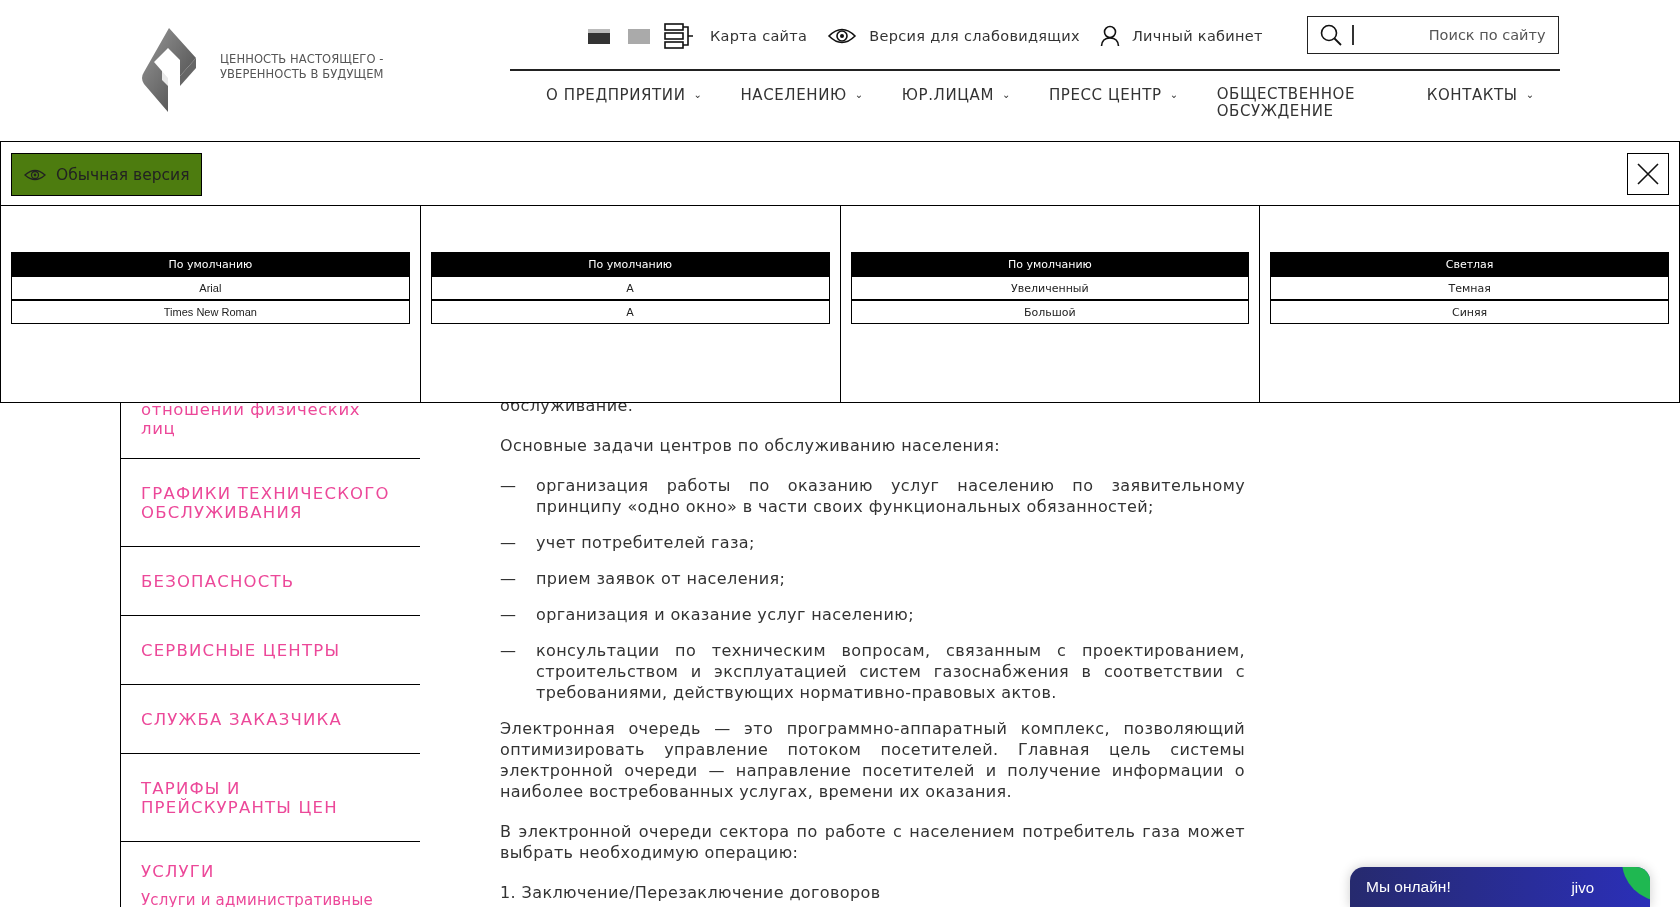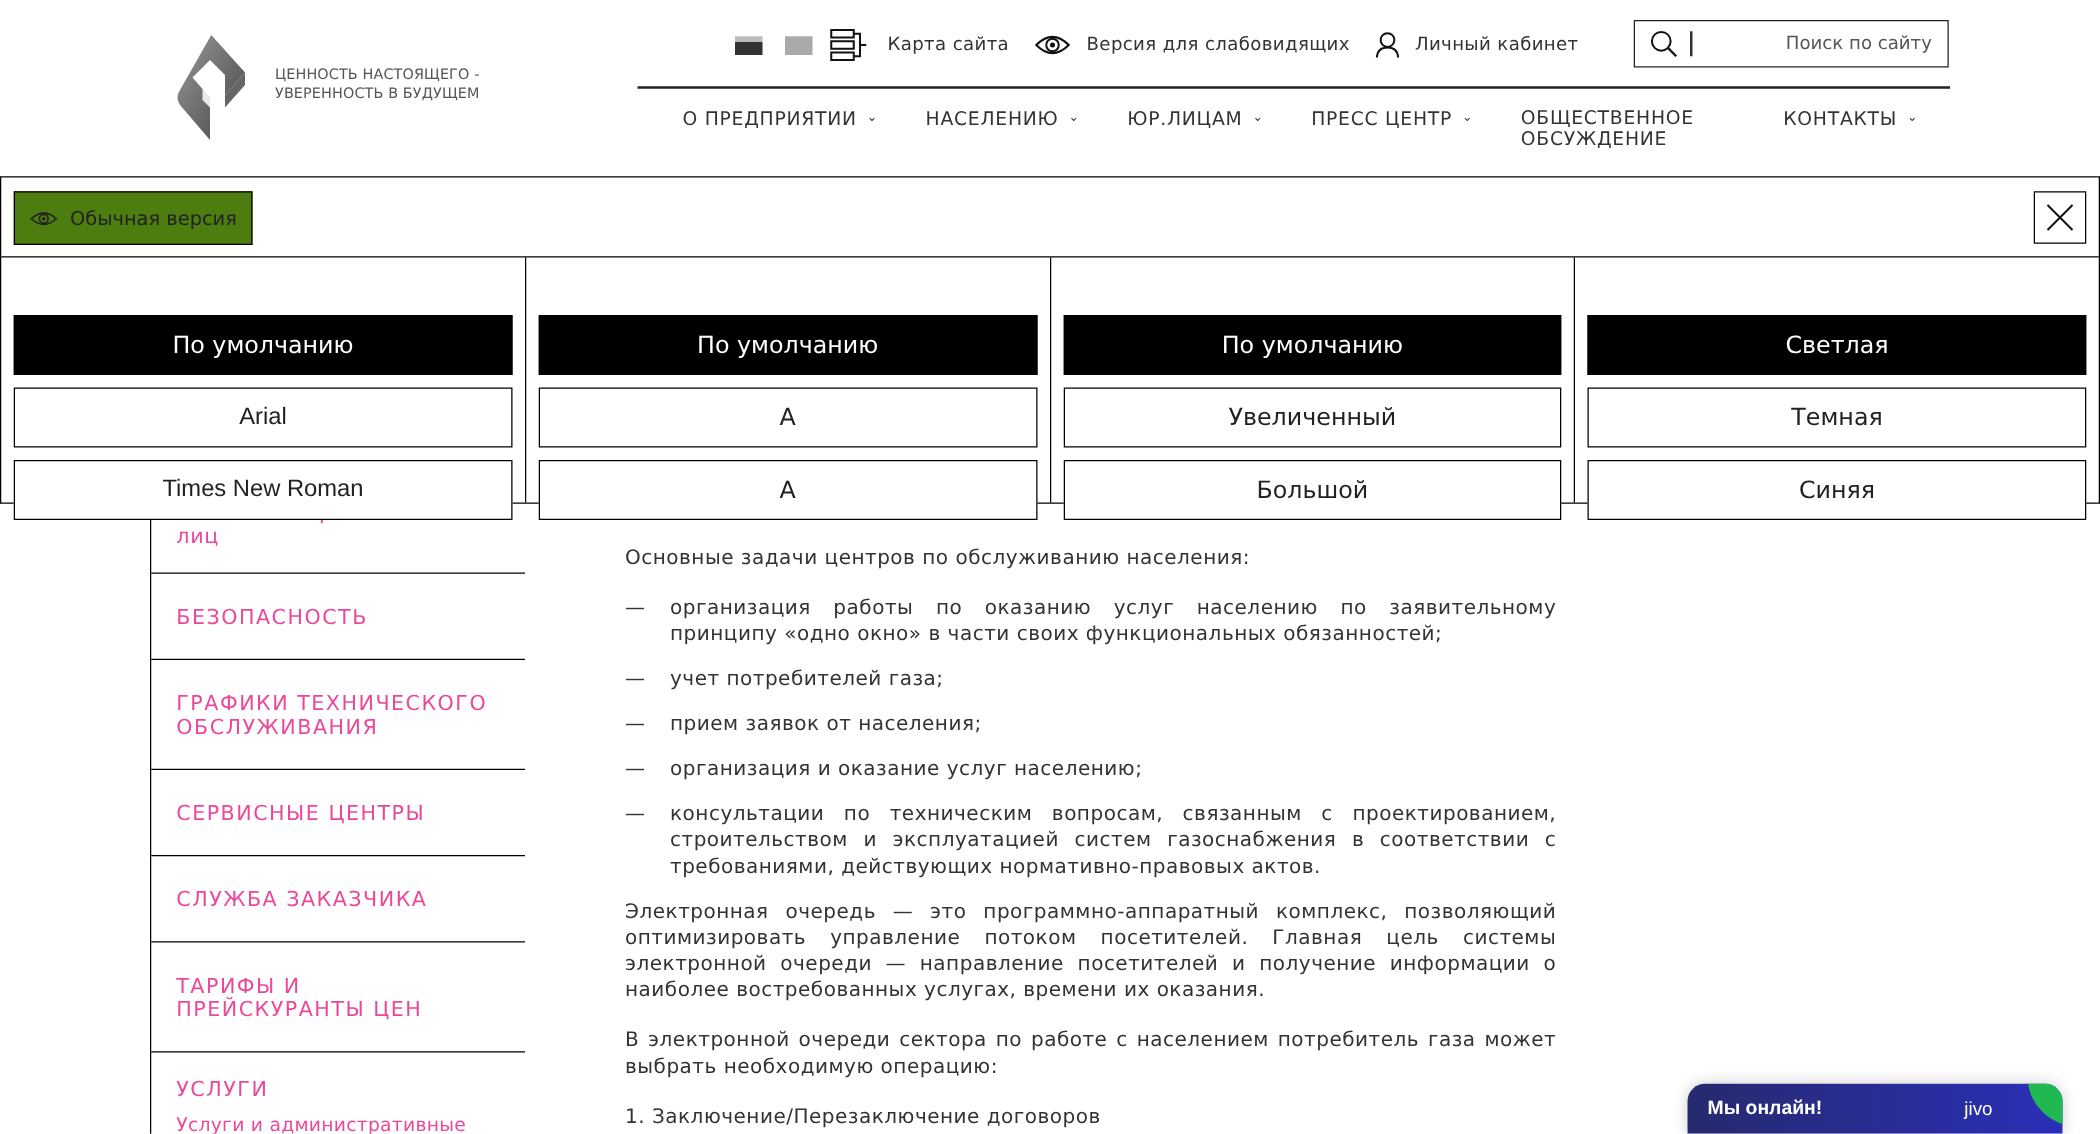--- a/index.html
+++ b/index.html
@@ -39,21 +39,21 @@
   .a11y { position: absolute; left: 0; top: 141px; width: 1680px; height: 262px; background: #fff; border: 1.5px solid #000; z-index: 10; }
   .a11y-top { height: 64px; border-bottom: 1.5px solid #000; position: relative; }
   .normal-btn { position: absolute; left: 10px; top: 11px; height: 43px; padding: 0 12px 0 12px; border: 1.5px solid #000; display: flex; align-items: center; font-size: 15.5px; color: #222; background: #4d7c0f; cursor: pointer; }
   .normal-btn .eye-sm { width: 22px; height: 14px; margin-right: 10px; }
   .close-btn { position: absolute; right: 10px; top: 11px; width: 42px; height: 42px; border: 1.5px solid #000; display: flex; align-items: center; justify-content: center; cursor: pointer; background: #fff; }
   .close-btn svg { width: 24px; height: 24px; }
 
   .a11y-cols { display: flex; height: 196px; }
   .a11y-col { flex: 1; border-right: 1.5px solid #000; padding: 46px 10px 0 10px; }
   .a11y-col:last-child { border-right: none; }
-  .opt { height: 48px; border: 1.5px solid #000; display: flex; align-items: center; justify-content: center; font-size: 19px; color: #222; margin-bottom: 10px; cursor: pointer; background: #fff; }
+  .opt { height: 24px; border: 1.5px solid #000; display: flex; align-items: center; justify-content: center; font-size: 11px; color: #222; cursor: pointer; background: #fff; }
   .opt.active { background: #000; color: #fff; }
   .opt.f-arial { font-family: "Liberation Sans", sans-serif; }
   .opt.f-times { font-family: Liberation Sans, sans-serif; }
 
   
   .sidebar { position: absolute; left: 120px; top: 395px; width: 300px; border-left: 1.5px solid #000; }
   .side-item { border-bottom: 1.5px solid #000; padding: 0 20px; display: flex; flex-direction: column; justify-content: center; font-size: 16.5px; letter-spacing: 1.2px; color: #ec4899; cursor: pointer; line-height: 19px; }
   .side-item.first { height: 64px; justify-content: flex-end; padding-bottom: 20px; letter-spacing: 0.6px; text-transform: none; }
   .side-item.h70 { height: 69px; }
   .side-item.h88 { height: 88px; }
@@ -64,21 +64,21 @@
   .content { position: absolute; left: 500px; top: 395px; width: 745px; font-size: 16px; color: #333; line-height: 21px; letter-spacing: 0.4px; }
   .content p { text-align: justify; }
   .content .p { margin-bottom: 19px; }
   .content ul { list-style: none; }
   .content li { display: flex; margin-bottom: 15px; }
   .content li .dash { width: 36px; flex-shrink: 0; }
   .content li .txt { flex: 1; text-align: justify; }
 
   
   .chat { position: absolute; left: 1350px; top: 867px; width: 300px; height: 40px; border-radius: 14px 14px 0 0; background: linear-gradient(90deg, #262a6e 0%, #2b2fb8 100%); display: flex; align-items: center; padding: 0 16px; box-shadow: 0 0 12px rgba(0,0,0,0.2); overflow: hidden; cursor: pointer; }
-  .chat-label { color: #fff; font-family: "Liberation Sans", sans-serif; font-size: 15.5px; font-weight: bold; flex: 1; }
+  .chat-label { color: #fff; font-family: "Liberation Sans", sans-serif; font-size: 15.5px; font-weight: normal; flex: 1; }
   .chat-logo { color: #fff; font-family: "Liberation Sans", sans-serif; font-size: 15px; margin-right: 40px; }
   .chat-leaf { position: absolute; right: -12px; top: -10px; width: 40px; height: 44px; background: #1fb851; border-radius: 0 40px 0 40px; }
 </style>
 </head>
 <body>
 
 <div class="header">
   <div class="logo">
     <svg class="logo-mark" viewBox="0 0 58 88">
       <defs>
@@ -198,26 +198,26 @@
       <div class="opt">Синяя</div>
     </div>
   </div>
 </div>
 
 <div class="sidebar">
   <div class="side-item first">
     <span>РПУП «Гомельоблгаз» в</span>
     <span>отношении физических лиц</span>
   </div>
-  <div class="side-item h70">
-    <span>БЕЗОПАСНОСТЬ</span>
-  </div>
   <div class="side-item h88">
     <span>ГРАФИКИ ТЕХНИЧЕСКОГО</span>
     <span>ОБСЛУЖИВАНИЯ</span>
+  </div>
+  <div class="side-item h70">
+    <span>БЕЗОПАСНОСТЬ</span>
   </div>
   <div class="side-item h70">
     <span>СЕРВИСНЫЕ ЦЕНТРЫ</span>
   </div>
   <div class="side-item h70">
     <span>СЛУЖБА ЗАКАЗЧИКА</span>
   </div>
   <div class="side-item h88">
     <span>ТАРИФЫ И</span>
     <span>ПРЕЙСКУРАНТЫ ЦЕН</span>

